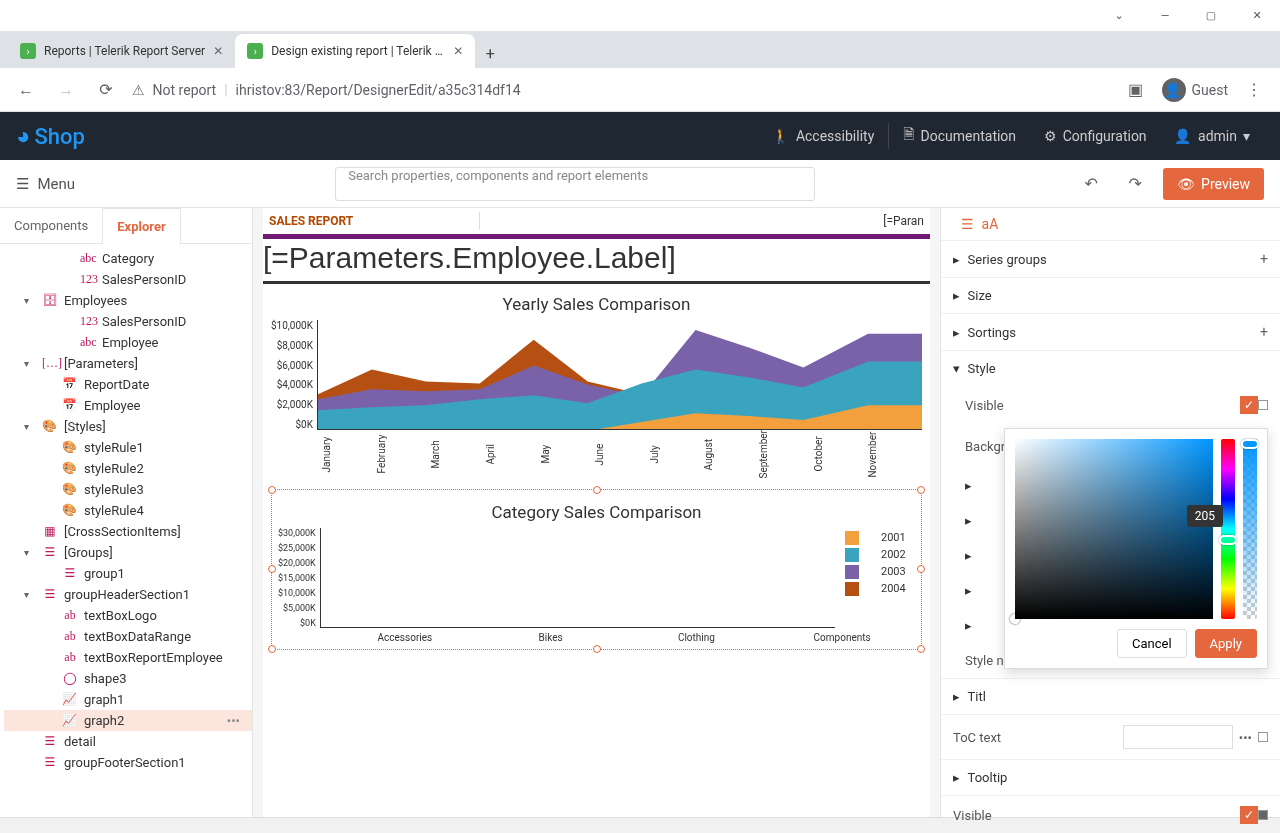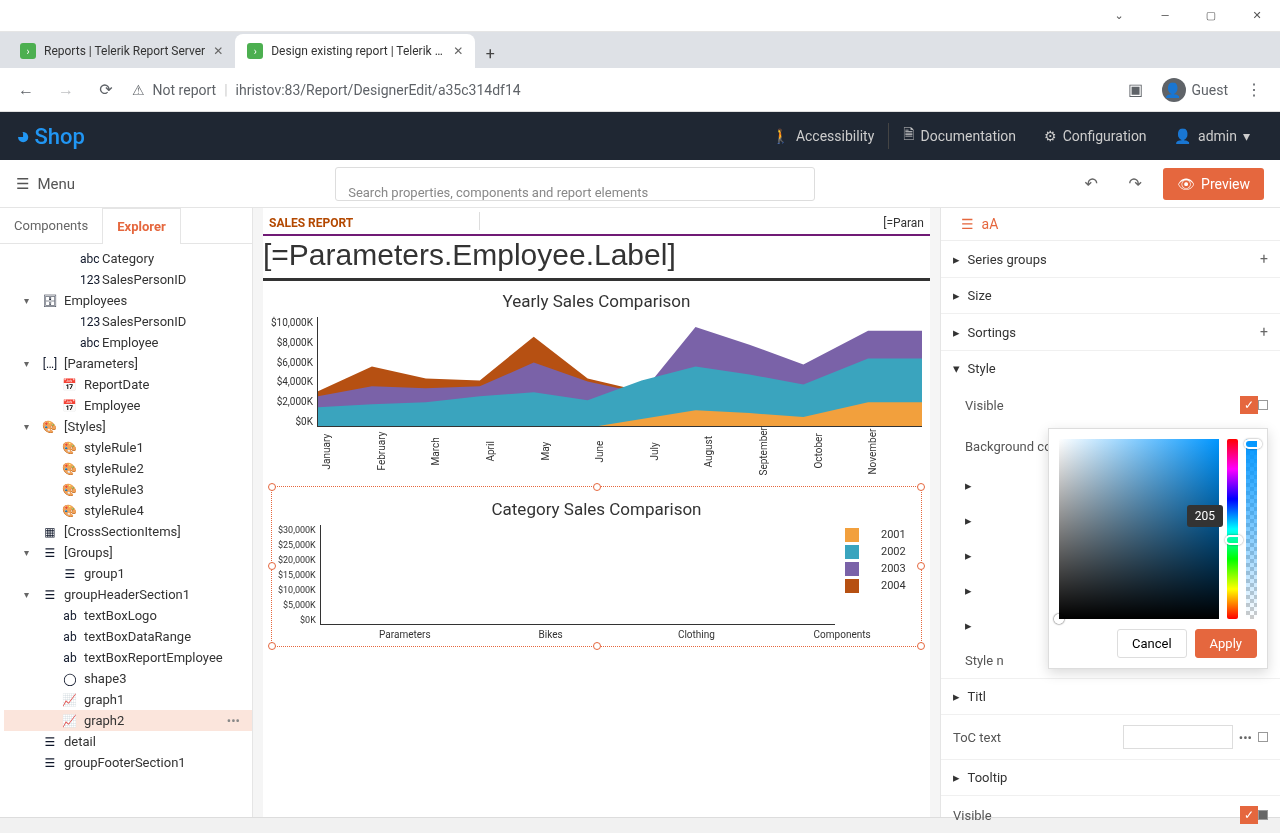--- a/index.html
+++ b/index.html
@@ -27,46 +27,46 @@
 .app-header { height: 48px; background: #1f2733; display: flex; align-items: center; padding: 0 16px; color: #ccc; }
 .app-header .logo { font-size: 22px; font-weight: 500; color: #2196f3; display:flex; align-items:center; gap:4px; }
 .app-header .logo-icon { font-size:24px; }
 .app-header .spacer { flex: 1; }
 .app-header .hlink { padding: 0 14px; color: #ccc; font-size: 14px; display:flex; align-items:center; gap:6px; }
 .app-header .sep { width:1px; height:26px; background:#444; }
 
 
 .toolbar { height: 48px; display: flex; align-items: center; padding: 0 16px; gap: 12px; border-bottom: 1px solid #e5e5e5; }
 .toolbar .menu-btn { display:flex; align-items:center; gap:8px; color:#555; font-size:15px; cursor:pointer; }
-.toolbar .search { flex: 0 0 480px; margin: 0 auto; height: 34px; border:1px solid #ddd; border-radius:3px; padding:0 12px; font-size:13px; color:#888; display:flex; align-items:flex-end; }
+.toolbar .search { flex: 0 0 480px; margin: 0 auto; height: 34px; border:1px solid #ddd; border-radius:3px; padding:0 12px; font-size:13px; color:#888; display:flex; align-items:flex-start; }
 .toolbar .tbspacer { flex:1; }
 .toolbar .tbicon { width:32px; text-align:center; color:#666; font-size:16px; cursor:pointer; }
 .toolbar .preview { background:#e5673e; color:#fff; padding:8px 14px; border-radius:3px; font-size:14px; display:flex; align-items:center; gap:6px; cursor:pointer; }
 
 
 .main { display: flex; height: calc(833px - 32px - 36px - 44px - 48px - 48px - 16px); }
 .left-panel { width: 253px; border-right: 1px solid #e5e5e5; display:flex; flex-direction:column; }
 .left-tabs { display:flex; border-bottom:1px solid #e5e5e5; }
 .left-tabs .lt { padding:10px 14px; color:#666; cursor:pointer; }
 .left-tabs .lt.active { color:#e5673e; background:#fff; border:1px solid #e5e5e5; border-bottom:none; margin-bottom:-1px;font-weight:bold; }
 .tree { flex:1; overflow-y:auto; padding:4px 0 4px 4px; position:relative; }
 .tree::-webkit-scrollbar { width:14px; }
 .tree::-webkit-scrollbar-thumb { background:#c1c1c1; }
 .tree-item { display:flex; align-items:center; gap:6px; padding:3px 6px; font-size:13px; color:#333; cursor:pointer; white-space:nowrap; }
 .tree-item.selected { background:#fbe5dc; }
 .tree-item .caret { width:12px; color:#666; font-size:10px; }
-.tree-item .ticon { width:16px; text-align:center; color:#0f172a; font-size:12px; }
+.tree-item .ticon { width:16px; text-align:center; color:#be185d; font-size:12px;font-family:Liberation Serif, serif; }
 .ind-1 { padding-left: 20px; }
 .ind-2 { padding-left: 40px; }
 .ind-3 { padding-left: 58px; }
 .tree-item .dots { margin-left:auto; color:#888; padding-right:6px; }
 
 .canvas { flex:1; background:#f5f5f5; position:relative; overflow:hidden; }
 .canvas-inner { position:absolute; left:10px; top:0; right:10px; bottom:0; background:#fff; }
-.report-hdr { display:flex; align-items:flex-end; font-size:12px; padding:4px 6px; border-bottom:2px solid #701a75; }
+.report-hdr { display:flex; align-items:center; font-size:12px; padding:4px 6px; border-bottom:5px solid #701a75; }
 .report-hdr .rtitle { color:#b34800; font-weight:bold; flex:0 0 210px; }
 .report-hdr .rmid { flex:1; border-left:1px solid #ddd; height:18px; }
 .report-hdr .rparam-top { font-size:12px; color:#333; }
 .big-param { font-size:30px; padding: 2px 6px 6px 0; font-family: "Segoe UI Light", sans-serif; }
 .hr-thick { height:3px; background:#333; margin-bottom:10px; }
 
 .chart-box { margin: 6px 8px; }
 .chart-title { text-align:center; font-size:17px; margin:6px 0; color:#333; }
 .y-axis { display:flex; flex-direction:column; justify-content:space-between; align-items:flex-end; font-size:10px; color:#333; padding-right:4px; height:110px; }
 .area-svg { flex:1; height:110px; border-left:1px solid #333; border-bottom:1px solid #333; }
@@ -93,21 +93,21 @@
 .rp-section-hdr { padding:10px 12px; display:flex; align-items:center; gap:8px; font-size:13px; color:#333; cursor:pointer; }
 .rp-section-hdr .plus { margin-left:auto; color:#666; font-size:14px; }
 .rp-row { padding:10px 12px 10px 24px; display:flex; align-items:center; font-size:13px; }
 .rp-row .lbl { flex:1; color:#555; }
 .rp-row .chk { width:18px; height:18px; background:#e5673e; color:#fff; display:flex; align-items:center; justify-content:center; font-size:12px; }
 .rp-row .sq { width:10px; height:10px; border:1px solid #999; margin-left:auto; }
 .rp-row .colorbox { width:22px; height:22px; background:#000; border:1px solid #ccc; }
 .rp-row .textbox { flex:0 0 100px; height:24px; border:1px solid #ddd; margin-left:4px; }
 .rp-row .dots { color:#666; padding:0 6px; }
 
-.color-picker { position:absolute; right:12px; top:220px; width:220px; background:#fff; border:1px solid #ddd; box-shadow:0 4px 12px rgba(0,0,0,.15); padding:10px; z-index:10; }
+.color-picker { position:absolute; right:12px; top:220px; width:264px; background:#fff; border:1px solid #ddd; box-shadow:0 4px 12px rgba(0,0,0,.15); padding:10px; z-index:10; }
 .cp-main { display:flex; gap:8px; }
 .cp-grad { width:200px; height:180px; background: linear-gradient(to right, #fff, #0096ff); position:relative; }
 .cp-grad::after { content:""; position:absolute; inset:0; background:linear-gradient(to bottom, transparent, #000); }
 .cp-cursor { position:absolute; left:-5px; bottom:-5px; width:10px; height:10px; border:2px solid #fff; border-radius:50%; box-shadow:0 0 2px #000; }
 .cp-hue { width:14px; height:180px; background: linear-gradient(to bottom, red, #ff00ff, blue, cyan, #0f0, yellow, red); position:relative; border-radius:2px; }
 .cp-hue-thumb { position:absolute; left:-2px; top:96px; width:18px; height:10px; border:2px solid #fff; border-radius:6px; box-shadow:0 0 2px rgba(0,0,0,.5); }
 .cp-alpha { width:14px; height:180px; background: repeating-conic-gradient(#ccc 0 25%, #fff 0 50%) 0 0/8px 8px; position:relative; border-radius:2px; }
 .cp-alpha::before { content:""; position:absolute; inset:0; background:linear-gradient(to bottom, #0096ff, transparent); border-radius:2px; }
 .cp-alpha-thumb { position:absolute; left:-2px; top:0; width:18px; height:10px; border:2px solid #fff; border-radius:6px; box-shadow:0 0 2px rgba(0,0,0,.5); }
 .cp-tooltip { position:absolute; right:44px; top:76px; background:#333; color:#fff; padding:4px 8px; border-radius:3px; font-size:12px; }
@@ -442,21 +442,21 @@
                 <span class="legend-sw" style="background:#7a62a8"></span>
                 <span>2003</span>
               </div>
               <div class="legend-item">
                 <span class="legend-sw" style="background:#b65012"></span>
                 <span>2004</span>
               </div>
             </div>
         </div>
         <div class="bar-x" id="bar-x">
-            <span>Parameters</span>
+            <span>Accessories</span>
             <span>Bikes</span>
             <span>Clothing</span>
             <span>Components</span>
           </div>
       </div>
     </div>
   </div>
 
   <div class="right-panel">
     <div class="rp-header">

